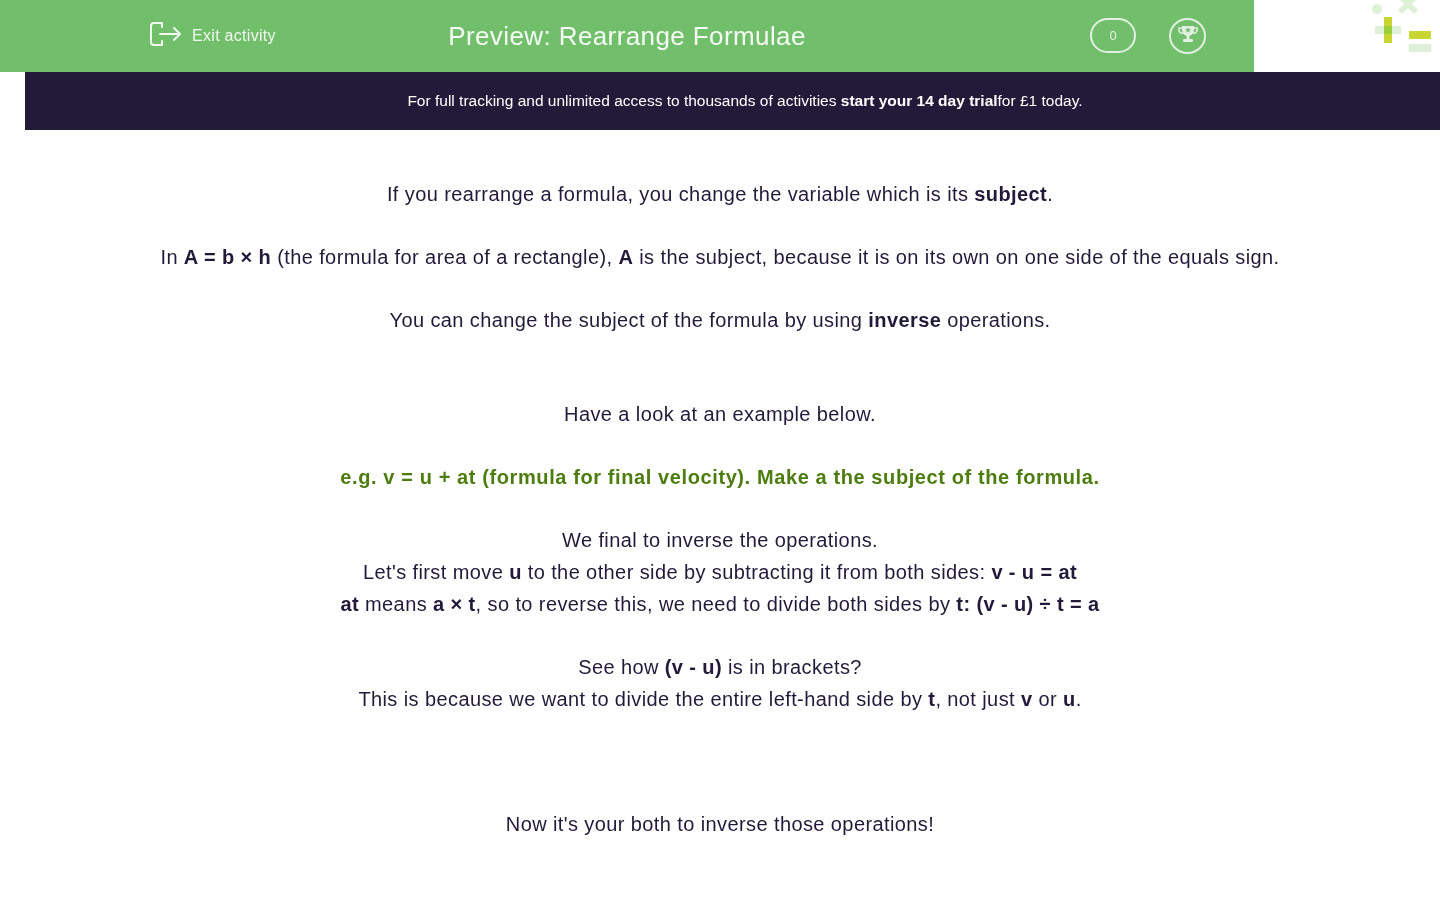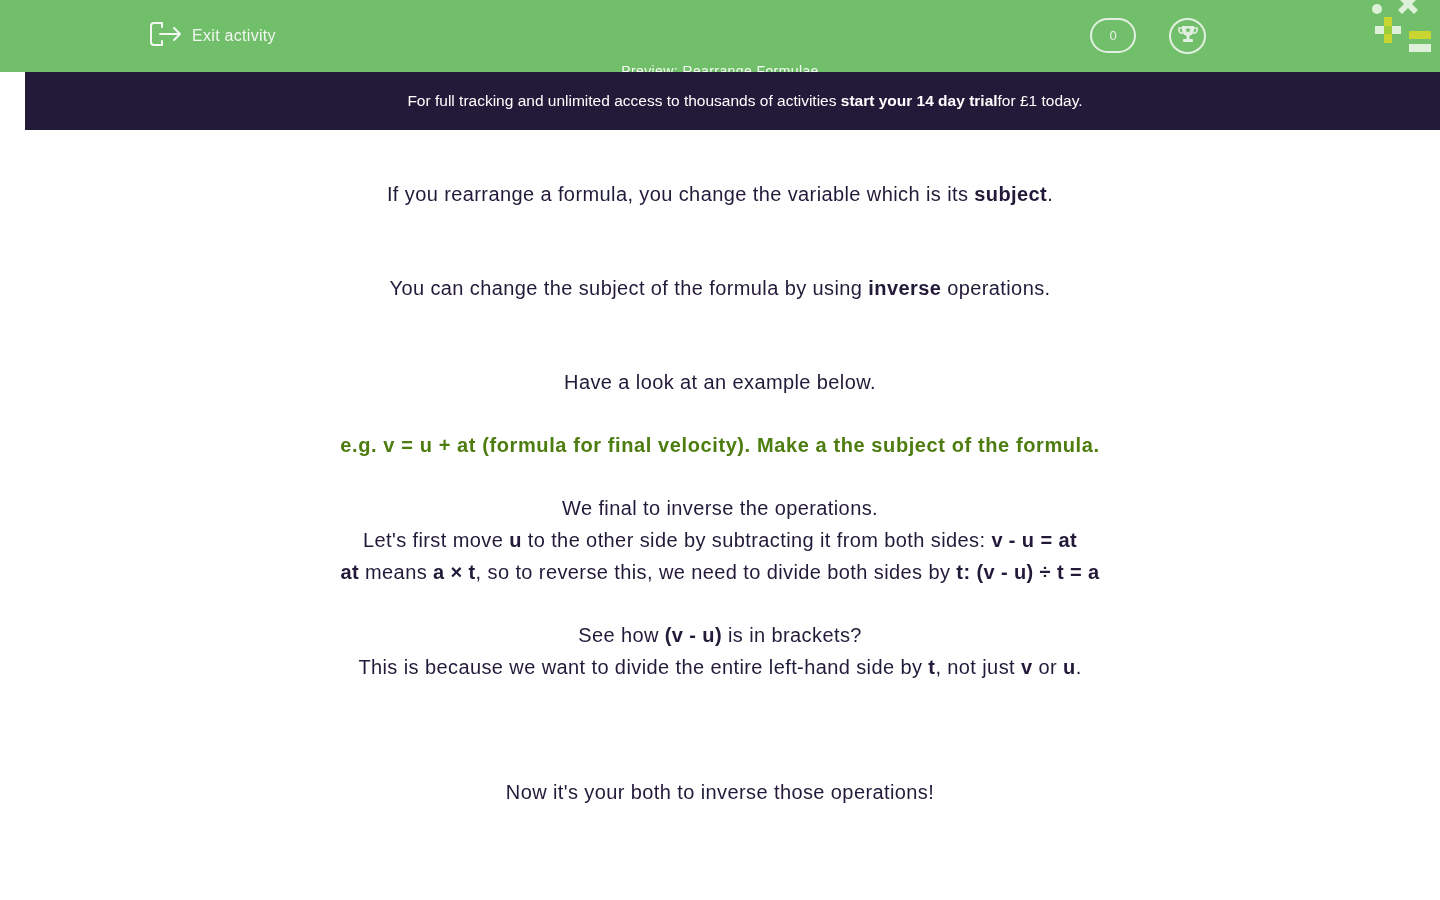--- a/index.html
+++ b/index.html
@@ -1,32 +1,32 @@
 <!DOCTYPE html>
 <html><head>
 <meta charset="utf-8">
 <style>
   * { box-sizing: border-box; margin: 0; padding: 0; }
   html, body { width: 1440px; height: 900px; overflow: hidden; background: #ffffff; }
   body { font-family: "Liberation Sans", sans-serif; color: #231a3a; position: relative; }
 
   .topbar {
-    position: absolute; left: 0; top: 0; width: 1440px; height: 72px;
+    position: absolute; left: 0; top: 0; width: 1254px; height: 72px;
     background: #71bf6b; color: #ffffff; padding-left: 20px;
   }
   .exit-btn {
     position: absolute; left: 149px; top: 20px; height: 32px;
     display: flex; align-items: center; cursor: pointer;
   }
   .exit-btn svg { width: 34px; height: 30px; }
   .exit-label { font-size: 16px; margin-left: 9px; color: #f2f7f1; letter-spacing: 0.3px; }
   .page-title {
     position: absolute; left: 0; right: 0; top: 0; height: 72px;
     display: flex; align-items: center; justify-content: center;
-    font-size: 14px; letter-spacing: 0.4px; color: #f6fbf5; pointer-events: none; margin-top: 35px;
+    font-size: 26px; letter-spacing: 0.4px; color: #f6fbf5; pointer-events: none;
   }
   .score-pill {
     position: absolute; left: 1090px; top: 18px; width: 46px; height: 35px;
     border: 2px solid #e3efe1; border-radius: 18px;
     display: flex; align-items: center; justify-content: center;
     font-size: 13px; color: #e8f2e6;
   }
   .trophy-btn {
     position: absolute; left: 1169px; top: 18px; width: 37px; height: 36px;
     border: 2px solid #e3efe1; border-radius: 50%;
@@ -100,20 +100,21 @@
   </div>
 </div>
 
 <div class="promo">
   <span>For full tracking and unlimited access to thousands of activities </span>&nbsp;<b style="cursor:pointer">start your 14 day trial</b><span> for £1 today.</span>
 </div>
 
 <div class="content">
   <p><span>If you rearrange a formula, you change the variable which is its </span><b>subject</b><span>.</span></p>
   <div class="gap"></div>
+  <p style="padding:0 0"><span>In </span><b>A = b × h</b><span> (the formula for area of a rectangle), </span><b>A</b><span> is the subject, because it is on its own on one side of the equals sign.</span></p>
   <div class="gap"></div>
   <p><span>You can change the subject of the formula by using </span><b>inverse</b><span> operations.</span></p>
   <div class="gap2"></div>
   <p>Have a look at an example below.</p>
   <div class="gap"></div>
   <p class="purple">e.g. v = u + at (formula for final velocity). Make a the subject of the formula.</p>
   <div class="gap"></div>
   <p>We final to inverse the operations.</p>
   <p><span>Let's first move </span><b>u</b><span> to the other side by subtracting it from both sides: </span><b>v - u = at</b></p>
   <p><b>at</b><span> means </span><b>a × t</b><span>, so to reverse this, we need to divide both sides by </span><b>t: (v - u) ÷ t = a</b></p>

